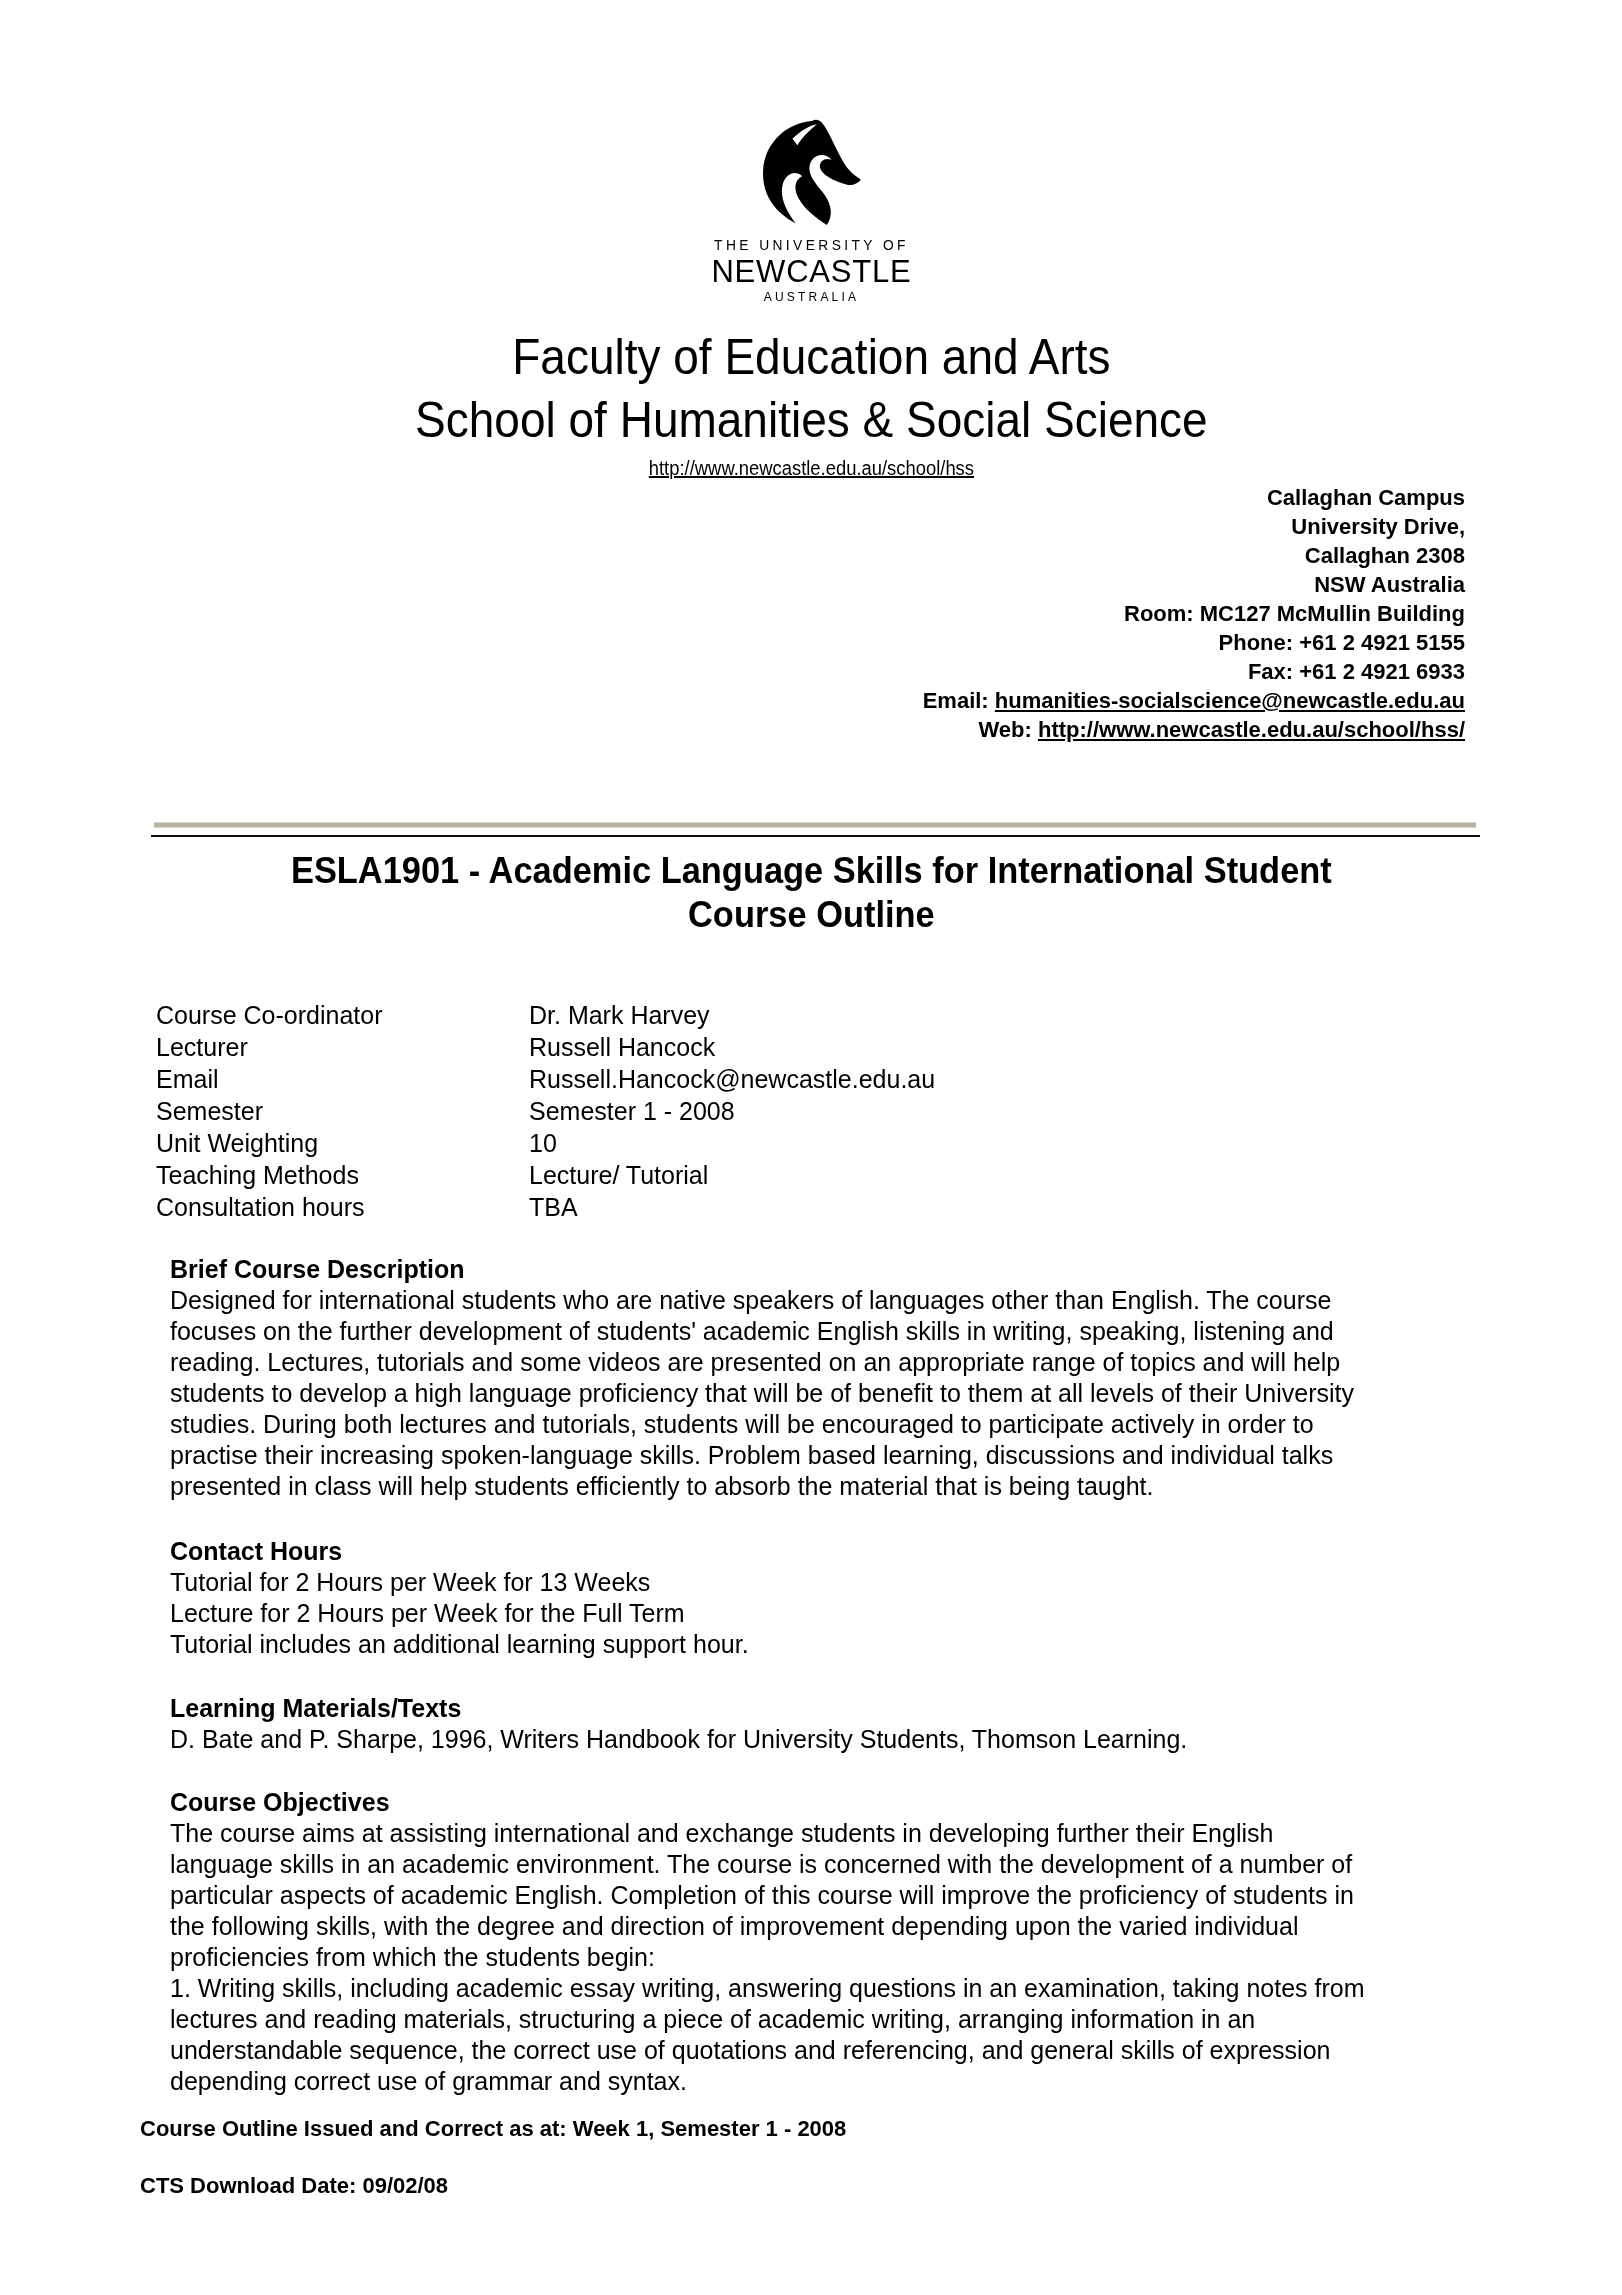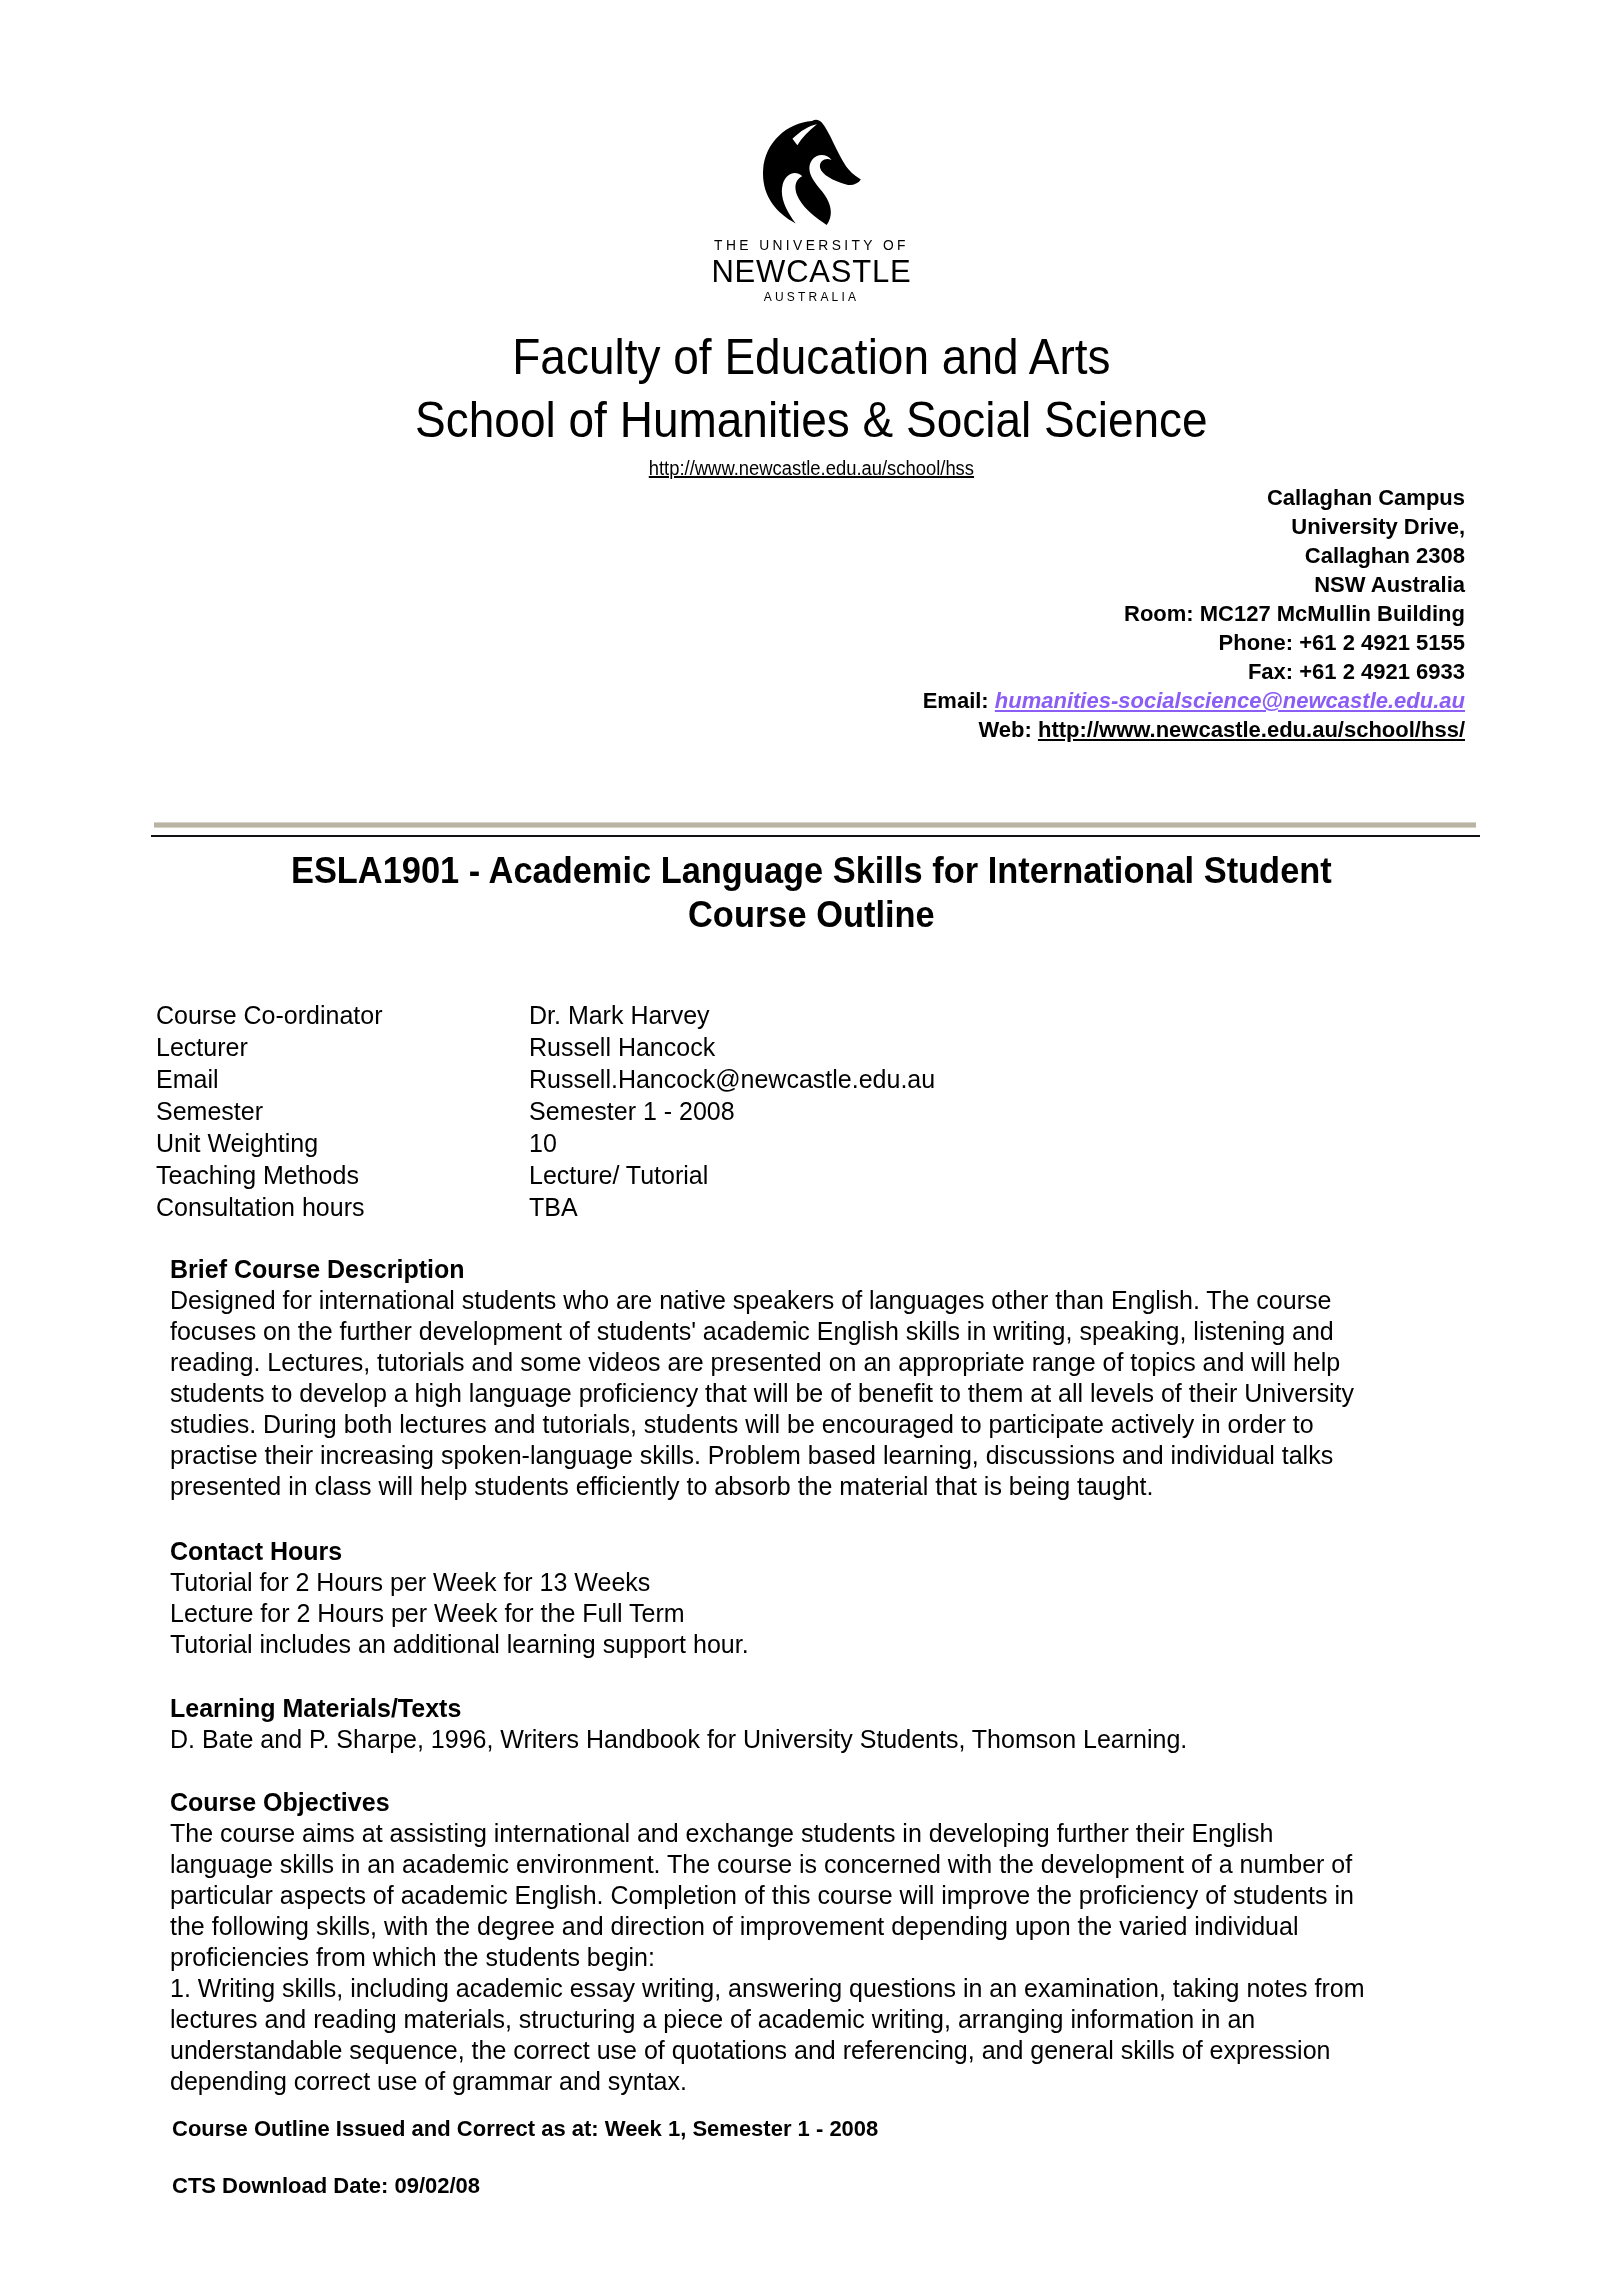--- a/index.html
+++ b/index.html
@@ -80,21 +80,21 @@
     
     .address {
       position: absolute;
       right: 157px;
       top: 483px;
       text-align: right;
       font-weight: bold;
       font-size: 22px;
       line-height: 29px;
     }
-    .address a.email { color: #8b5cf6; text-decoration: underline; font-style: italic; }
+    .address a.email { color: #000000; text-decoration: underline; }
     .address a.web { color: #000000; text-decoration: underline; }
 
     
     .rule-gray {
       position: absolute;
       left: 154px;
       width: 1322px;
       top: 822px;
       height: 4px;
       background: #b9b3a4;
@@ -141,21 +141,21 @@
       left: 170px;
       width: 1330px;
       font-size: 25px;
       line-height: 31px;
     }
     .section .heading { font-weight: bold; }
     .section .line { white-space: nowrap; }
 
     .footer-line {
       position: absolute;
-      left: 172px;
+      left: 140px;
       font-weight: bold;
       font-size: 22px;
       line-height: 26px;
       white-space: nowrap;
     }
   </style>
 </head>
 <body>
 
 <div class="logo">

